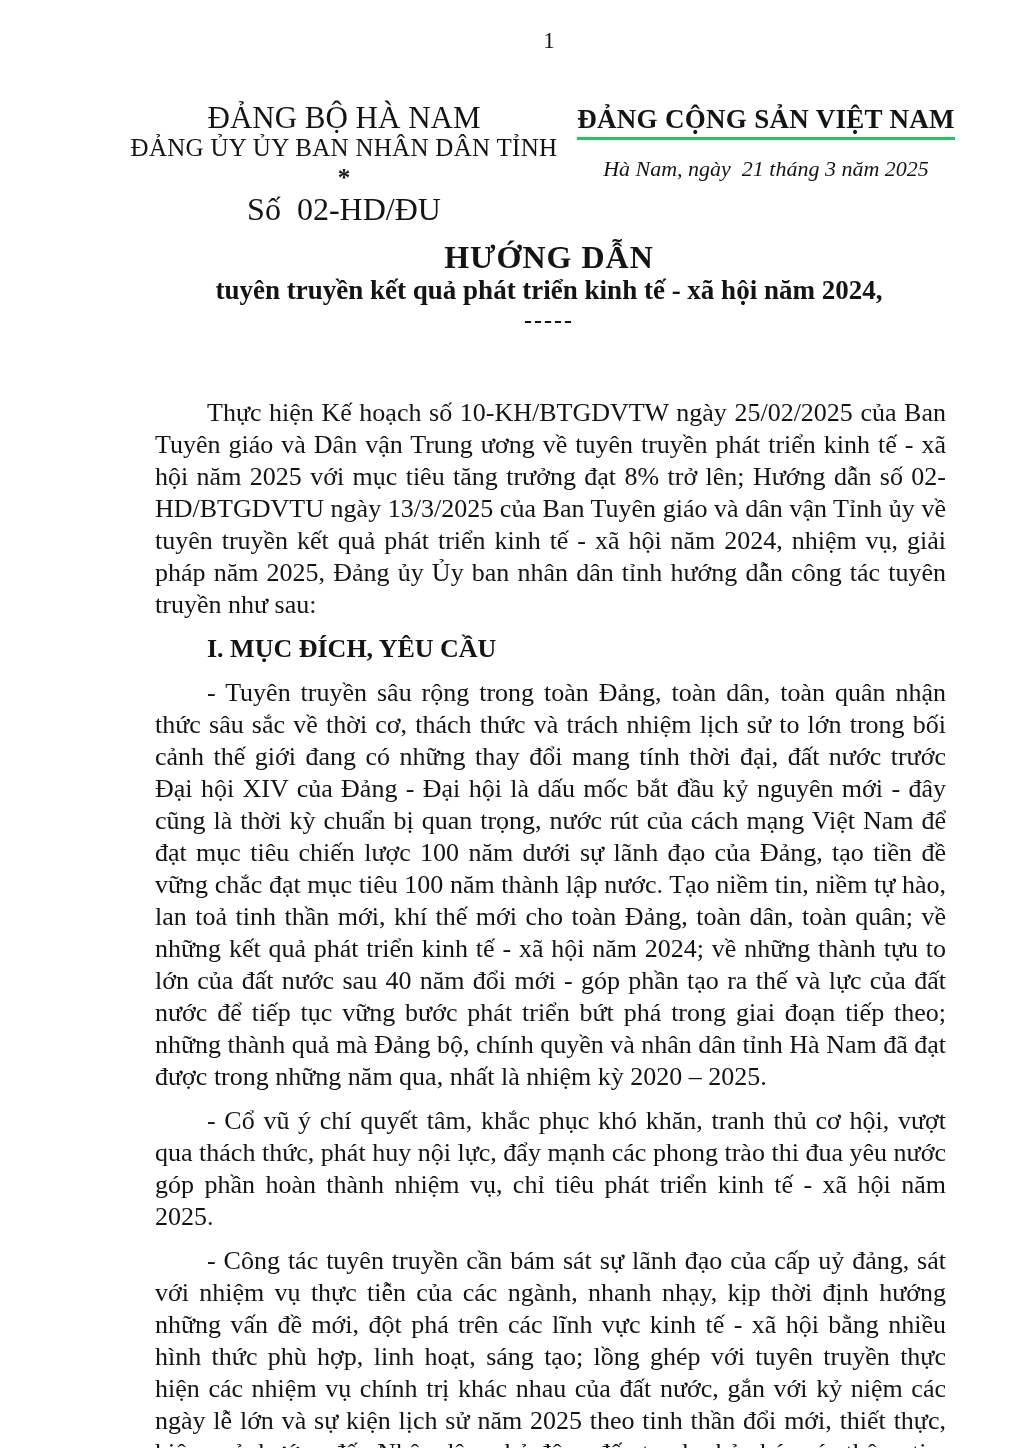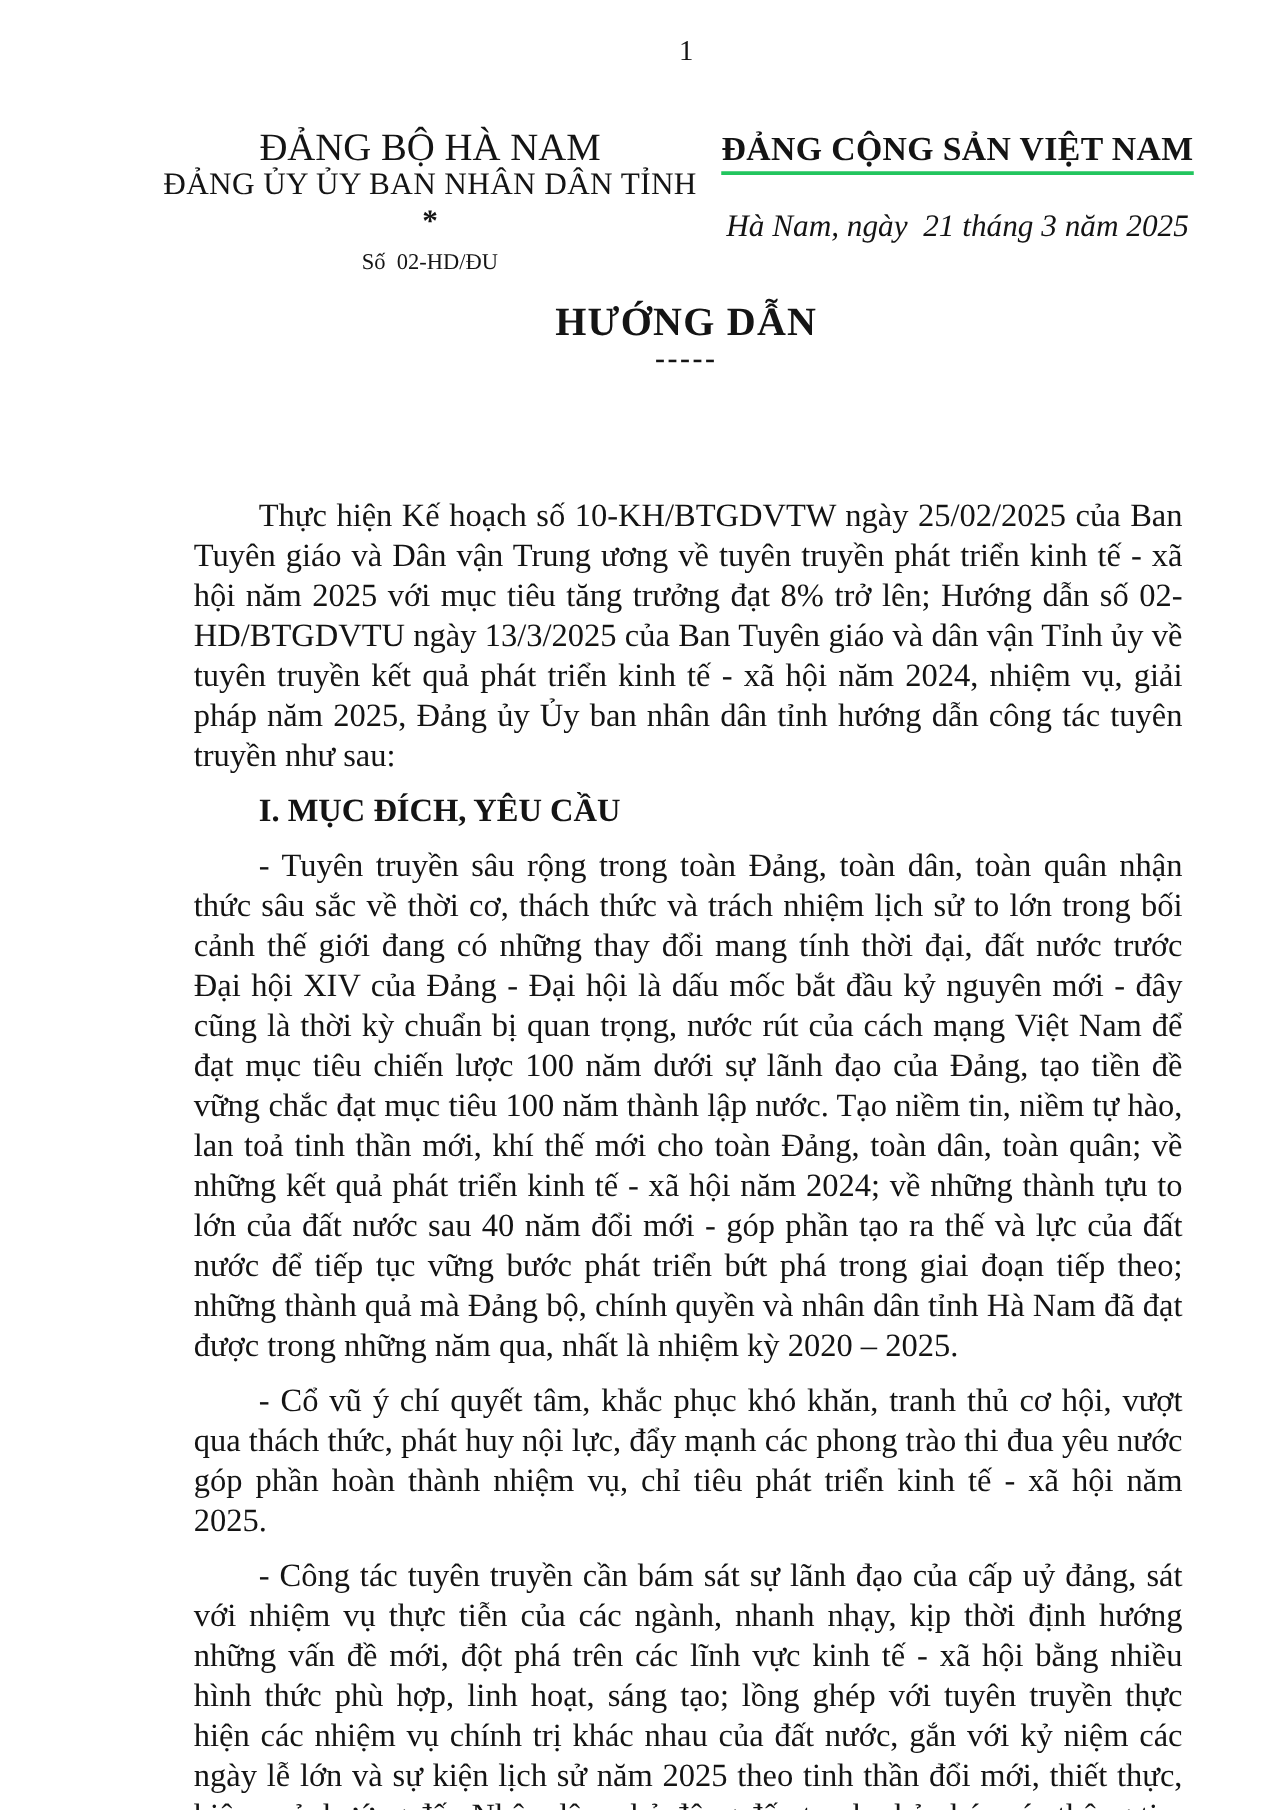--- a/index.html
+++ b/index.html
@@ -35,38 +35,38 @@
     justify-content: space-between;
     padding: 0 62px 0 120px;
   }
   .header-left {
     width: 448px;
     text-align: center;
   }
   .hl1 { font-size: 31px; line-height: 30px; }
   .hl2 { font-size: 25px; font-weight: normal; line-height: 30px; letter-spacing: 0.3px; }
   .hl-star { font-size: 25px; font-weight: bold; line-height: 24px; margin-top: 3px; }
-  .hl-num { font-size: 18px; line-height: 30px; margin-top: 4px; white-space: pre-wrap; }
+  .hl-num { font-size: 32px; line-height: 30px; margin-top: 4px; white-space: pre-wrap; }
   .header-right {
     width: 392px;
     text-align: center;
   }
   .hr-org-line { line-height: 32px; }
   .hr-org {
     font-size: 27px;
     font-weight: bold;
     letter-spacing: 0.3px;
     border-bottom: 3px solid #22c55e;
     padding-bottom: 2px;
     display: inline-block;
   }
   .hr-date {
-    margin-top: 28px;
+    margin-top: 16px;
     font-style: italic;
-    font-size: 25px;
+    font-size: 22px;
     white-space: pre-wrap;
   }
   .title-block {
     position: absolute;
     top: 240px;
     left: 143px;
     width: 812px;
     text-align: center;
   }
   .title-main {
@@ -121,20 +121,21 @@
     <div class="header-right">
       <div class="hr-org-line">
         <span class="hr-org">ĐẢNG CỘNG SẢN VIỆT NAM</span>
       </div>
       <div class="hr-date">Hà Nam, ngày  21 tháng 3 năm 2025</div>
     </div>
   </div>
 
   <div class="title-block">
     <div class="title-main">HƯỚNG DẪN</div>
+    <div class="title-sub">tuyên truyền kết quả phát triển kinh tế - xã hội năm 2024,</div>
     <div class="title-divider">-----</div>
   </div>
 
   <div class="doc-body">
     <p>Thực hiện Kế hoạch số 10-KH/BTGDVTW ngày 25/02/2025 của Ban Tuyên giáo và Dân vận Trung ương về tuyên truyền phát triển kinh tế - xã hội năm 2025 với mục tiêu tăng trưởng đạt 8% trở lên; Hướng dẫn số 02- HD/BTGDVTU ngày 13/3/2025 của Ban Tuyên giáo và dân vận Tỉnh ủy về tuyên truyền kết quả phát triển kinh tế - xã hội năm 2024, nhiệm vụ, giải pháp năm 2025, Đảng ủy Ủy ban nhân dân tỉnh hướng dẫn công tác tuyên truyền như sau:</p>
     <p class="section-heading">I. MỤC ĐÍCH, YÊU CẦU</p>
     <p>- Tuyên truyền sâu rộng trong toàn Đảng, toàn dân, toàn quân nhận thức sâu sắc về thời cơ, thách thức và trách nhiệm lịch sử to lớn trong bối cảnh thế giới đang có những thay đổi mang tính thời đại, đất nước trước Đại hội XIV của Đảng - Đại hội là dấu mốc bắt đầu kỷ nguyên mới - đây cũng là thời kỳ chuẩn bị quan trọng, nước rút của cách mạng Việt Nam để đạt mục tiêu chiến lược 100 năm dưới sự lãnh đạo của Đảng, tạo tiền đề vững chắc đạt mục tiêu 100 năm thành lập nước. Tạo niềm tin, niềm tự hào, lan toả tinh thần mới, khí thế mới cho toàn Đảng, toàn dân, toàn quân; về những kết quả phát triển kinh tế - xã hội năm 2024; về những thành tựu to lớn của đất nước sau 40 năm đổi mới - góp phần tạo ra thế và lực của đất nước để tiếp tục vững bước phát triển bứt phá trong giai đoạn tiếp theo; những thành quả mà Đảng bộ, chính quyền và nhân dân tỉnh Hà Nam đã đạt được trong những năm qua, nhất là nhiệm kỳ 2020 – 2025.</p>
     <p>- Cổ vũ ý chí quyết tâm, khắc phục khó khăn, tranh thủ cơ hội, vượt qua thách thức, phát huy nội lực, đẩy mạnh các phong trào thi đua yêu nước góp phần hoàn thành nhiệm vụ, chỉ tiêu phát triển kinh tế - xã hội năm 2025.</p>
     <p>- Công tác tuyên truyền cần bám sát sự lãnh đạo của cấp uỷ đảng, sát với nhiệm vụ thực tiễn của các ngành, nhanh nhạy, kịp thời định hướng những vấn đề mới, đột phá trên các lĩnh vực kinh tế - xã hội bằng nhiều hình thức phù hợp, linh hoạt, sáng tạo; lồng ghép với tuyên truyền thực hiện các nhiệm vụ chính trị khác nhau của đất nước, gắn với kỷ niệm các ngày lễ lớn và sự kiện lịch sử năm 2025 theo tinh thần đổi mới, thiết thực, hiệu quả, hướng đến Nhân dân; chủ động đấu tranh phản bác các thông tin, quan điểm sai trái, xuyên tạc.</p>
   </div>

